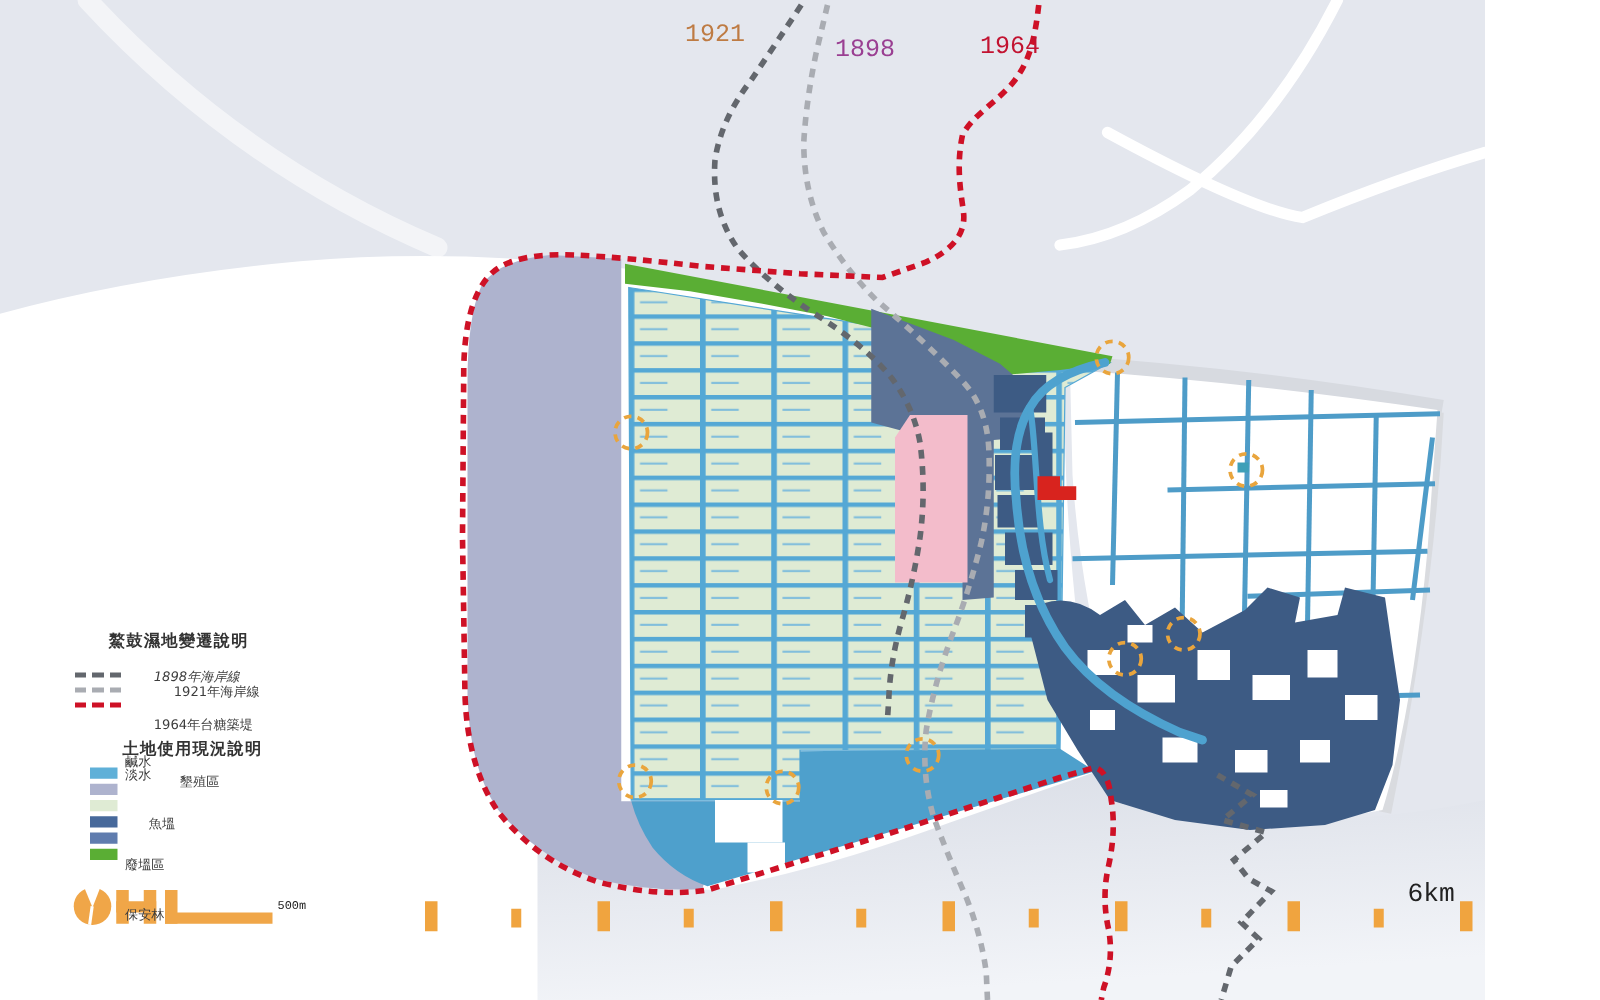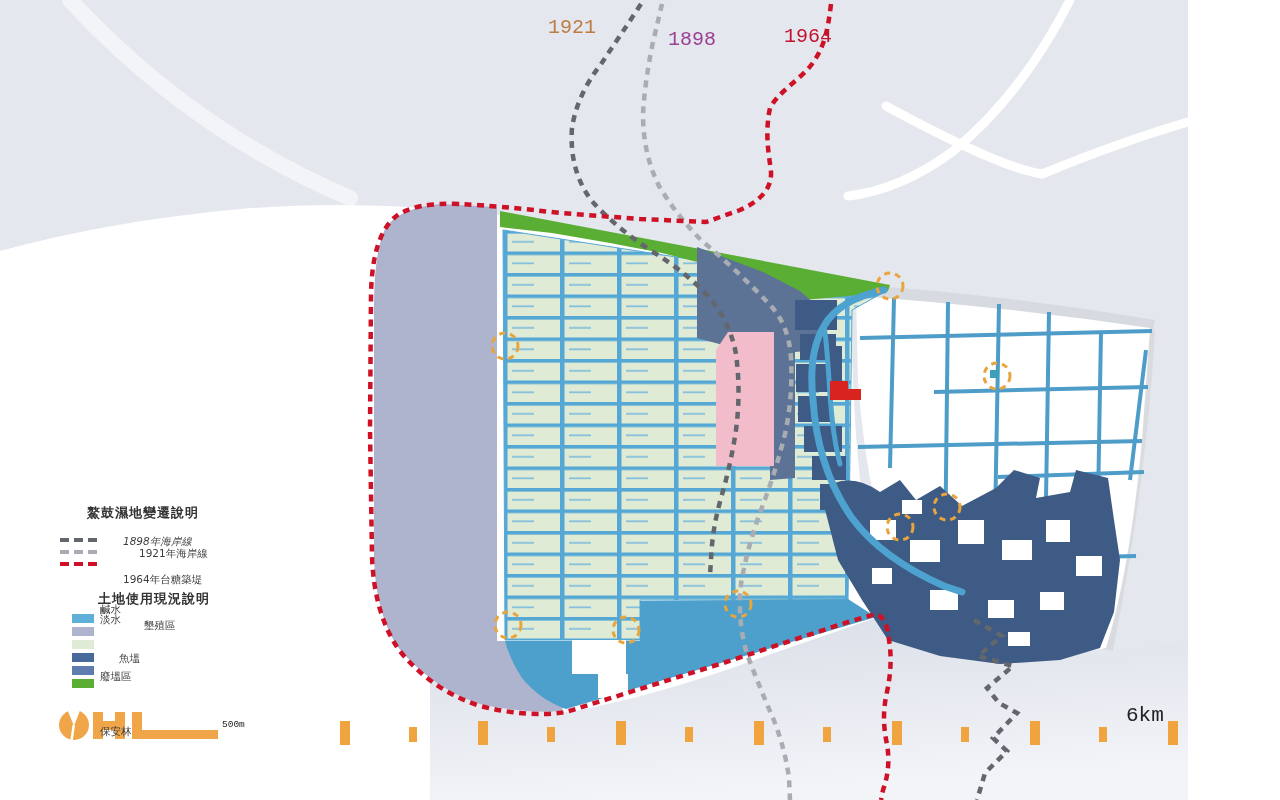--- a/index.html
+++ b/index.html
@@ -209,21 +209,21 @@
   <div class="legend-row" style="left:100px;top:618px;padding-left:44px;">
     <span class="lab">墾殖區</span>
   </div>
 
   <div class="swatch bind-bg" style="left: 72px; top: 653px; --c: #47699B;"></div>
   <div class="legend-row" style="left:100px;top:651px;margin-left:19px;">
     <span class="lab">魚塭</span>
   </div>
 
   <div class="swatch bind-bg" style="left: 72px; top: 666px; --c: #5F7CAE;"></div>
-  <div class="legend-row" style="left:100px;top:669px;">
+  <div class="legend-row" style="left:100px;top:684px;">
     <span class="lab">廢塭區</span>
   </div>
 
   <div class="swatch bind-bg" style="left: 72px; top: 679px; --c: #5AAE34;"></div>
   <div class="legend-row" style="left:100px;top:677px;margin-top:47px;">
     <span class="lab">保安林</span>
   </div>
 </div>
 
 </div>

